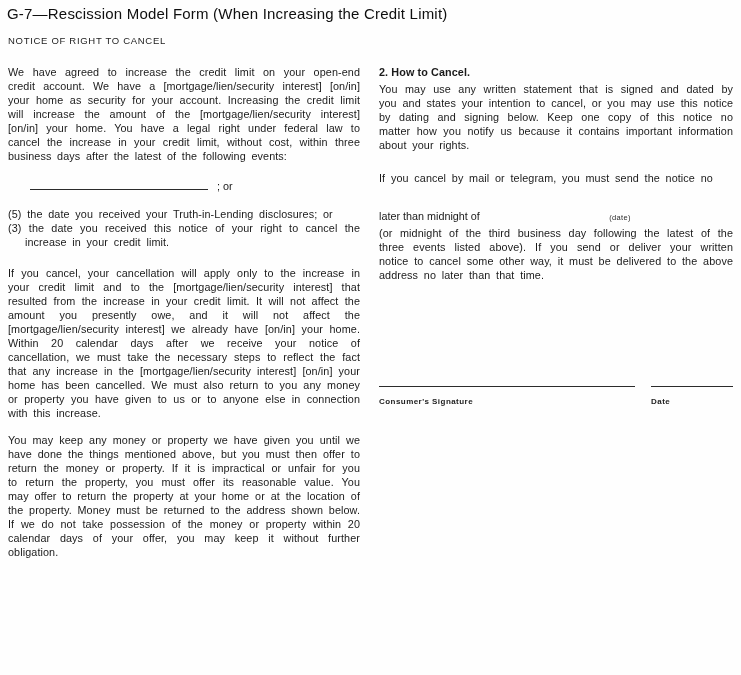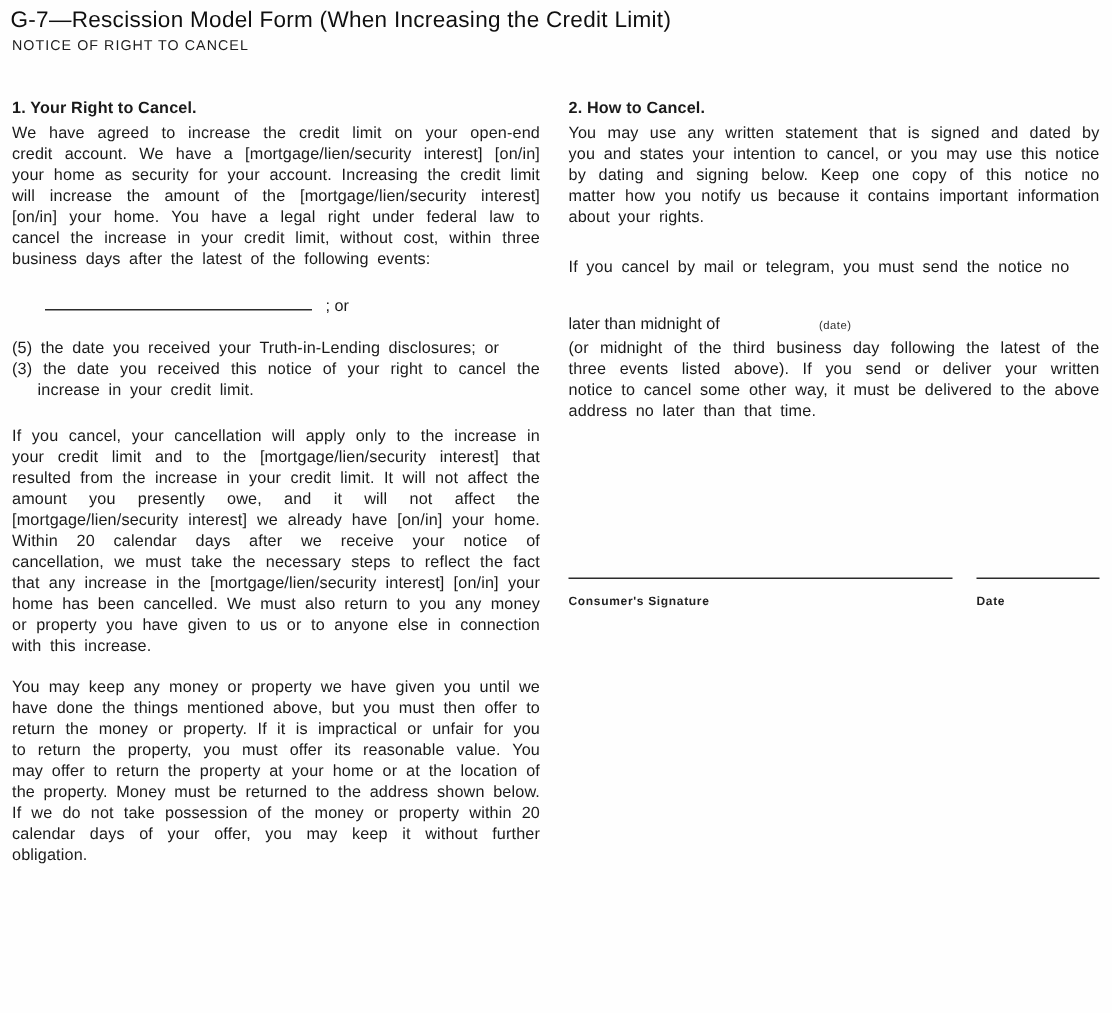--- a/index.html
+++ b/index.html
@@ -10,21 +10,21 @@
     color: #161616;
     -webkit-font-smoothing: antialiased;
   }
   .page { position: relative; width: 741px; height: 675px; background: #fefefe; overflow: hidden; }
 
   .title {
     position: absolute; left: 7px; top: 5px;
     font-size: 15px; letter-spacing: .2px; color: #0f0f0f;
   }
   .notice-heading {
-    position: absolute; left: 8px; top: 25px;
+    position: absolute; left: 8px; top: 35px;
     font-size: 9.5px; letter-spacing: .7px; color: #1c1c1c;
   }
 
   .col { position: absolute; top: 65px; font-size: 10.8px; line-height: 14px; color: #1a1a1a; }
   .col.left  { left: 8px;   width: 352px; }
   .col.right { left: 379px; width: 354px; }
 
   .col p { margin: 0 0 13px 0; text-align: justify; word-spacing: 2.6px; letter-spacing: .1px; }
   p.sec-heading { font-weight: bold; margin: 0 0 3px 0; word-spacing: normal; text-align: left; }
 
@@ -42,21 +42,21 @@
 
   .creditor-caption {
     font-size: 8px; text-align: center; letter-spacing: .35px;
     margin: 9px 0 27px 0; color: #222;
   }
 
   p.para2-right { margin-bottom: 19px; }
   p.mail-para { margin-bottom: 24px; }
 
   .midnight-row { white-space: nowrap; }
-  .date-slot { display: inline-block; width: 148px; text-align: center; }
+  .date-slot { display: inline-block; width: 148px; text-align: right; }
   .date-hint { font-size: 7.5px; letter-spacing: .35px; color: #2a2a2a; }
 
   p.para4-right { margin-top: 1px; }
   p.wish { margin-top: 22px; word-spacing: 1px; text-align: left; }
 
   .sig-row { margin-top: 96px; display: flex; justify-content: space-between; align-items: flex-end; }
   .sig-line { display: inline-block; height: 8px; border-bottom: 1.4px solid #2b2b2b; }
   .sig-line.long  { width: 256px; }
   .sig-line.short { width: 82px; }
 
@@ -67,21 +67,20 @@
 </style>
 </head>
 <body>
 
 <div class="page">
 
   <div class="title">G-7—Rescission Model Form (When Increasing the Credit Limit)</div>
   <div class="notice-heading">NOTICE OF RIGHT TO CANCEL</div>
 
   <div class="col left">
-    <p class="sec-heading">1. Your Right to Cancel.</p>
     <p>We have agreed to increase the credit limit on your open-end credit account. We have a [mortgage/lien/security interest] [on/in] your home as security for your account. Increasing the credit limit will increase the amount of the [mortgage/lien/security interest] [on/in] your home. You have a legal right under federal law to cancel the increase in your credit limit, without cost, within three business days after the latest of the following events:</p>
 
 
     <div class="blank-row">
       <span class="blank-line"></span>
       <span class="blank-suffix">; or</span>
     </div>
 
     <p class="item">(5) the date you received your Truth-in-Lending disclosures; or</p>
     <p class="item">(3) the date you received this notice of your right to cancel the increase in your credit limit.</p>

